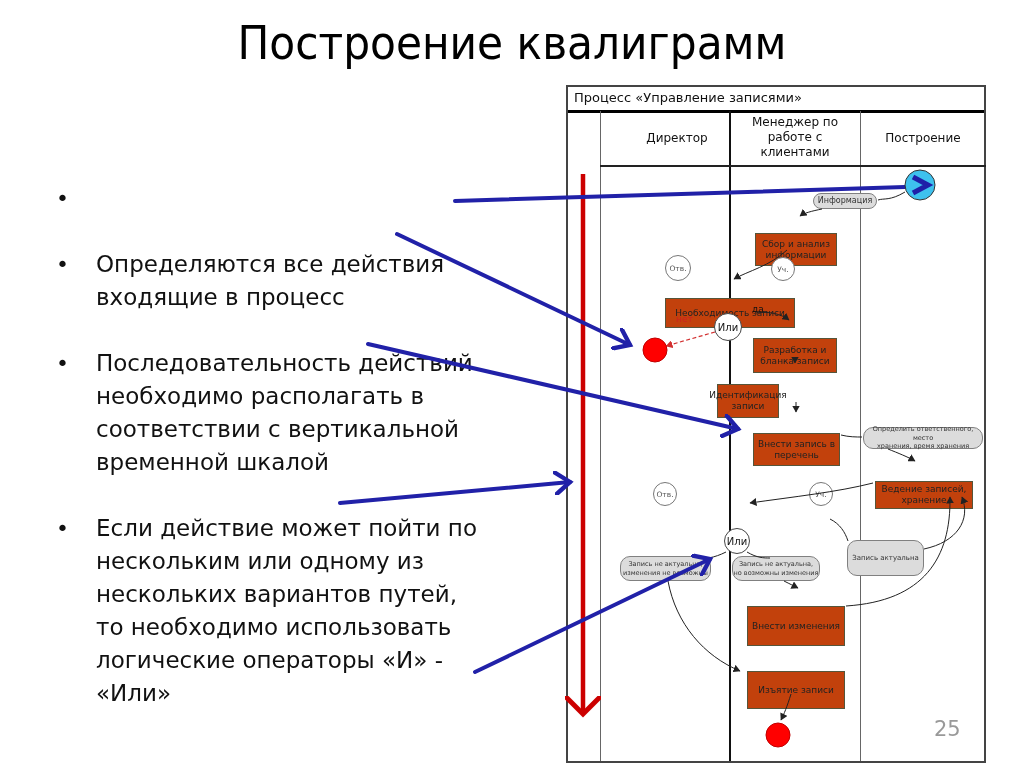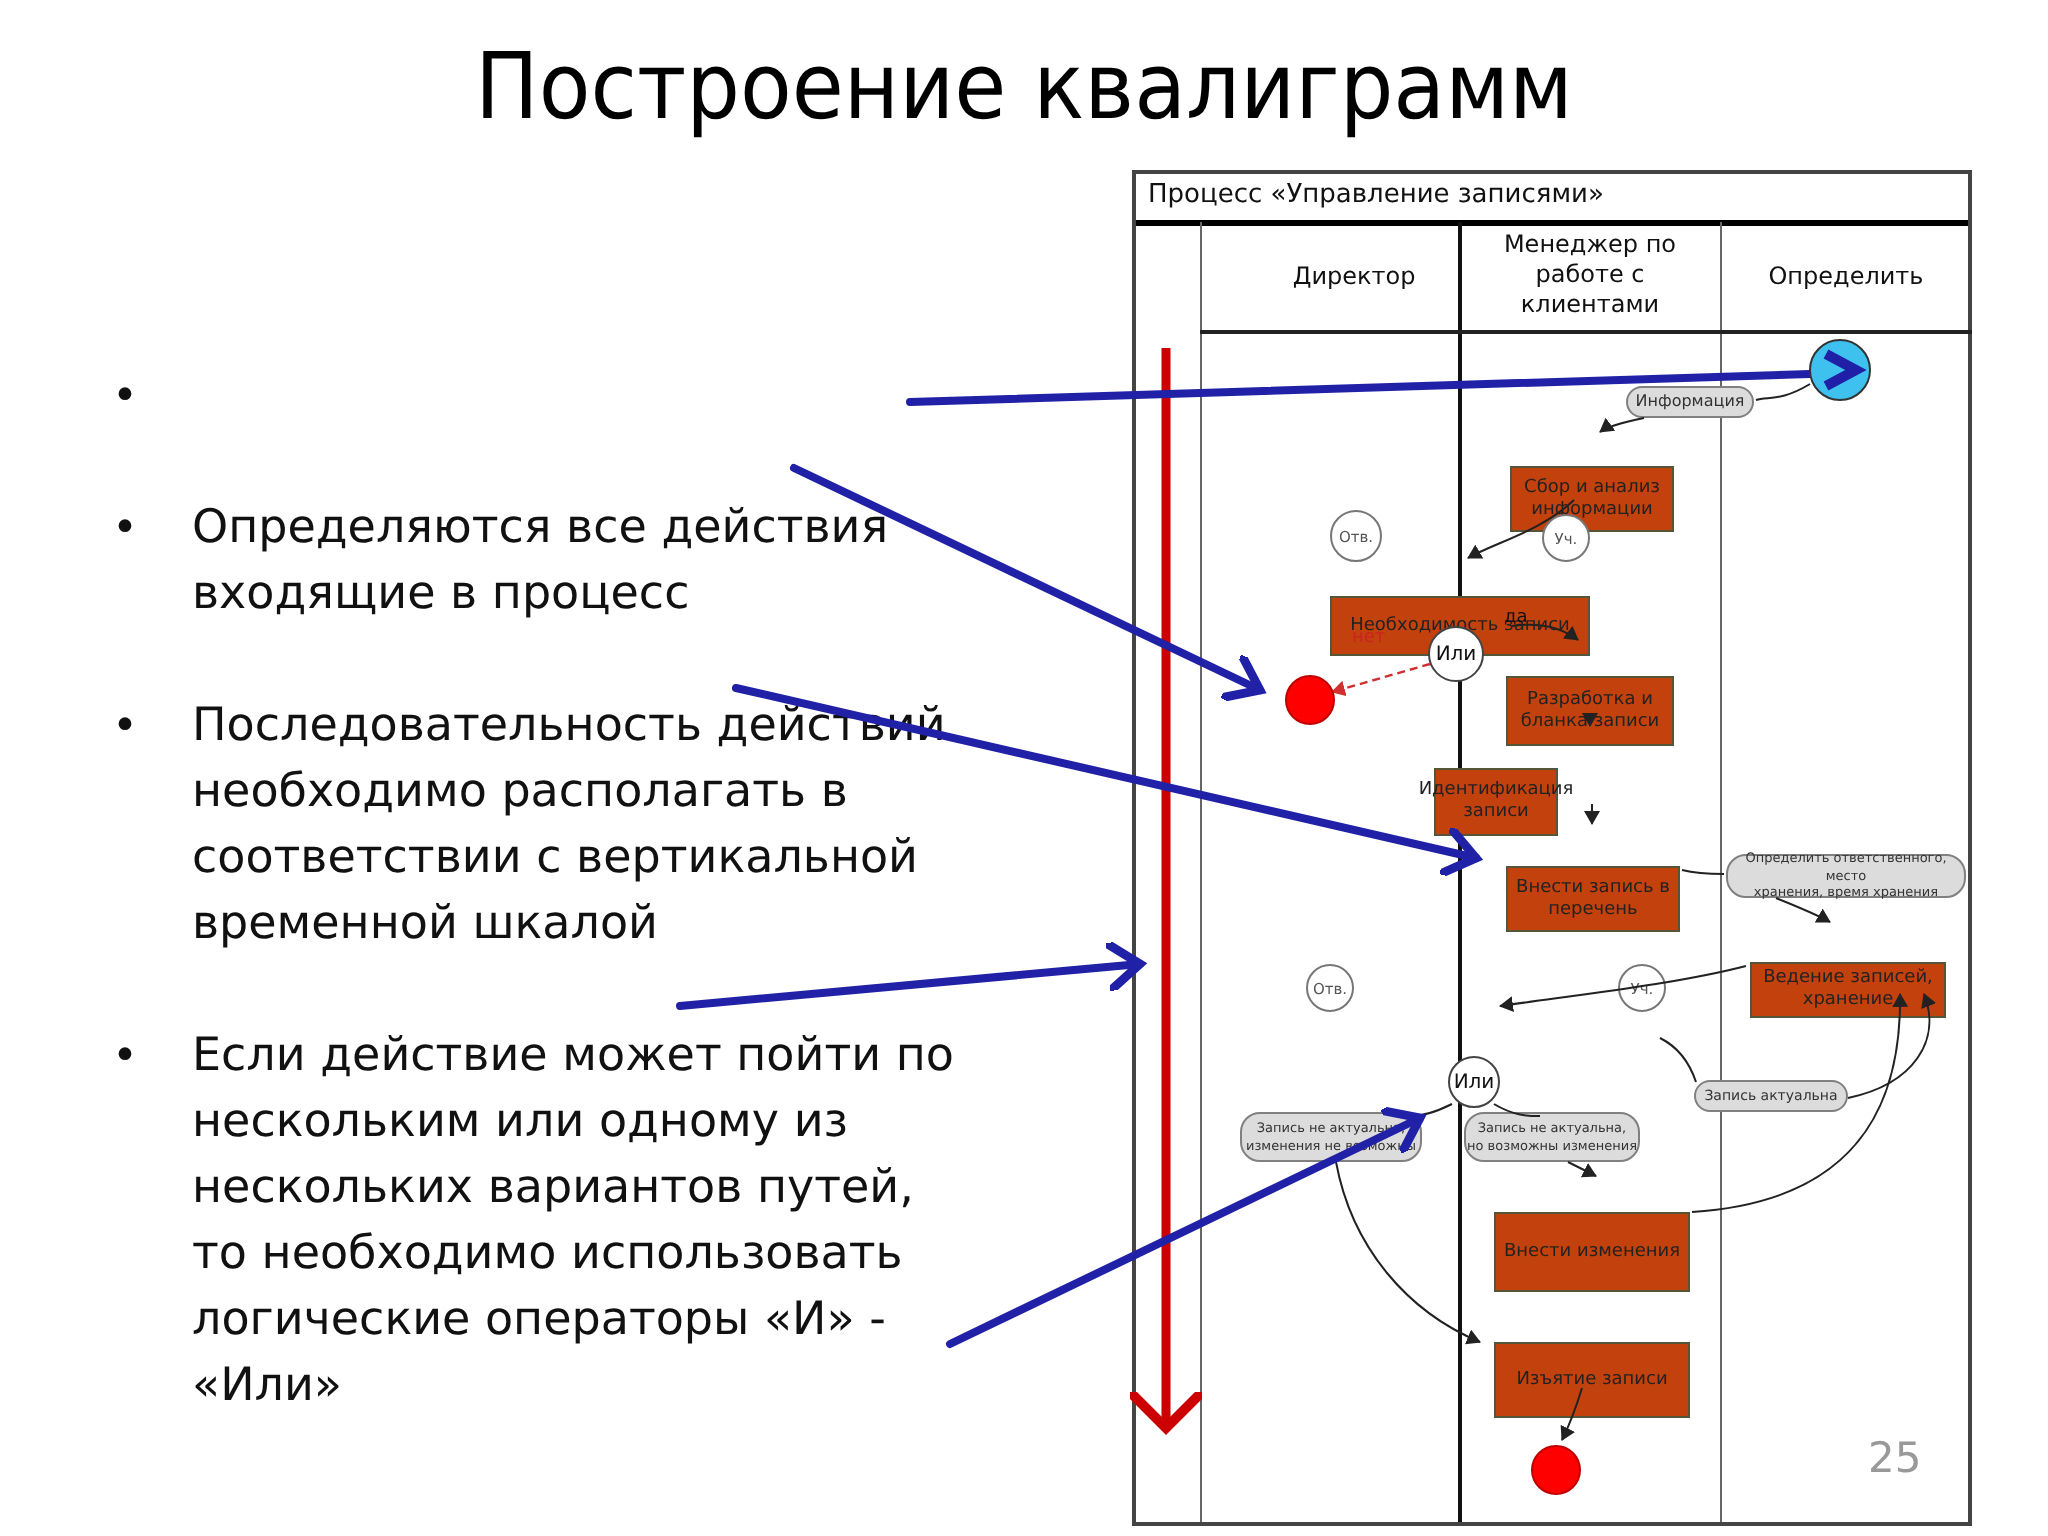--- a/index.html
+++ b/index.html
@@ -80,30 +80,30 @@
   <div class="abs" id="dg-titlebar-border"></div>
   <div class="abs frameline vline1"></div>
   <div class="abs vline2"></div>
   <div class="abs frameline vline3"></div>
   <div class="abs" id="hdr-bottom"></div>
 
   <div class="abs lanehead" style="left:612px;top:131px;width:130px;">Директор</div>
   <div class="abs lanehead pre" style="left:730px;top:115px;width:130px;">Менеджер по
 работе с
 клиентами</div>
-  <div class="abs lanehead" style="left:860px;top:131px;width:126px;">Определить</div>
+  <div class="abs lanehead" style="left:860px;top:131px;width:126px;">Построение</div>
 
   <div class="abs pill" style="left:813px;top:193px;width:64px;height:16px;font-size:8px;">Информация</div>
   <div class="abs pill pre" style="left:863px;top:427px;width:120px;height:22px;font-size:6.5px;">Определить ответственного, место
 хранения, время хранения</div>
   <div class="abs pill pre" style="left:620px;top:556px;width:91px;height:25px;font-size:6.5px;">Запись не актуальна,
 изменения не возможны</div>
   <div class="abs pill pre" style="left:732px;top:556px;width:88px;height:25px;font-size:6.5px;">Запись не актуальна,
 но возможны изменения</div>
-  <div class="abs pill" style="left:847px;top:540px;width:77px;height:16px;font-size:7px;text-align:center;">Запись актуальна</div>
+  <div class="abs pill" style="left:847px;top:540px;width:77px;height:36px;font-size:7px;text-align:center;">Запись актуальна</div>
 
   <div class="abs ybox pre" style="left:755px;top:217px;width:82px;height:33px;">Сбор и анализ
 информации</div>
   <div class="abs ybox" style="left:665px;top:282px;width:130px;height:30px;">Необходимость записи</div>
   <div class="abs ybox pre" style="left:753px;top:322px;width:84px;height:35px;">Разработка и
 бланка записи</div>
   <div class="abs ybox pre" style="left:717px;top:368px;width:62px;height:34px;">Идентификация
 записи</div>
   <div class="abs ybox pre" style="left:753px;top:417px;width:87px;height:33px;">Внести запись в
 перечень</div>

